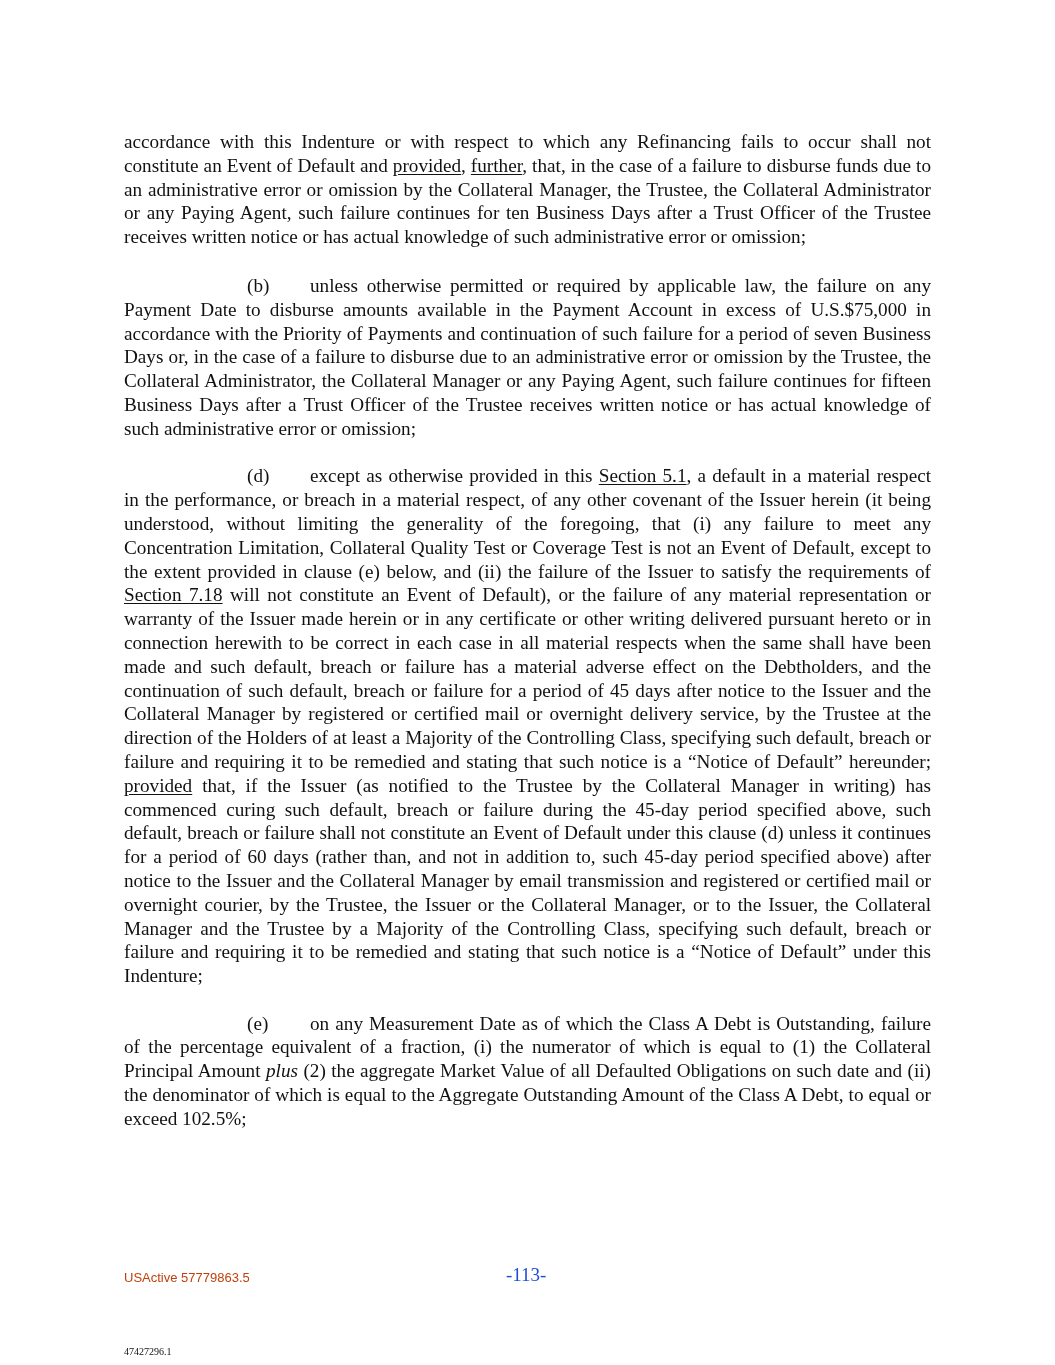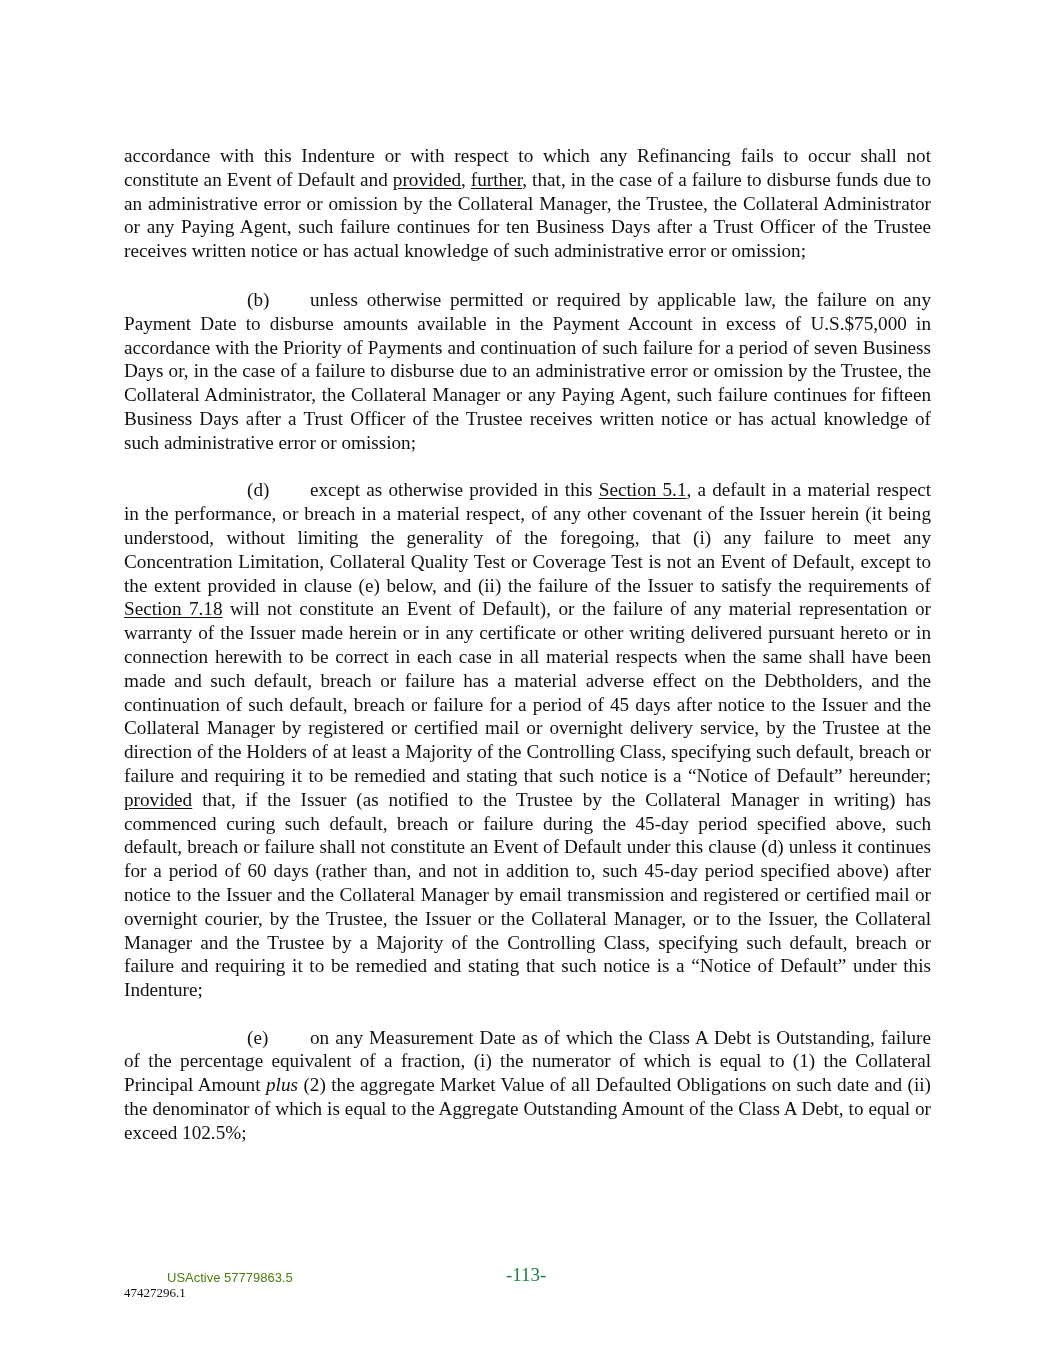--- a/index.html
+++ b/index.html
@@ -1,26 +1,26 @@
 <!DOCTYPE html>
 <html><head>
 <meta charset="utf-8">
 <style>
   html, body { margin: 0; padding: 0; background: #ffffff; }
   body { width: 1055px; height: 1365px; position: relative; overflow: hidden; }
-  .page { position: absolute; left: 124px; top: 144px; width: 807px; color: #111; font-family: "Liberation Serif", serif; font-size: 19.2px; line-height: 23.8px; }
+  .page { position: absolute; left: 124px; top: 130px; width: 807px; color: #111; font-family: "Liberation Serif", serif; font-size: 19.2px; line-height: 23.8px; }
   .para { text-align: justify; margin: 0 0 23.8px 0; }
   .para:first-child { margin-bottom: 25px; }
   .indent { display: inline-block; width: 123px; }
   .clause-label { display: inline-block; width: 63px; }
   u { text-decoration: underline; text-underline-offset: 2px; }
   i { }
-  .footer-left { position: absolute; left: 124px; top: 1270px; font-family: "Liberation Sans", sans-serif; font-size: 13px; color: #4d7c0f; margin-left: 43px; }
-  .footer-left-2 { position: absolute; left: 124px; top: 1285px; font-family: "Liberation Serif", serif; font-size: 13px; color: #111; }
-  .page-num { position: absolute; left: 506px; top: 1264px; font-family: "Liberation Serif", serif; font-size: 19px; color: #15803d; }
+  .footer-left { position: absolute; left: 124px; top: 1270px; font-family: "Liberation Sans", sans-serif; font-size: 13px; color: #c2410c; }
+  .footer-left-2 { position: absolute; left: 124px; top: 1346px; font-family: "Liberation Serif", serif; font-size: 10px; color: #111; }
+  .page-num { position: absolute; left: 506px; top: 1264px; font-family: "Liberation Serif", serif; font-size: 19px; color: #1d4ed8; }
 </style>
 </head>
 <body>
 
 <div class="page">
   <p class="para"><span>accordance with this Indenture or with respect to which any Refinancing fails to occur shall not constitute an Event of Default and </span><u>provided</u><span>, </span><u>further</u><span>, that, in the case of a failure to disburse funds due to an administrative error or omission by the Collateral Manager, the Trustee, the Collateral Administrator or any Paying Agent, such failure continues for ten Business Days after a Trust Officer of the Trustee receives written notice or has actual knowledge of such administrative error or omission;</span></p>
 
   <p class="para"><span class="indent"></span><span class="clause-label">(b)</span><span>unless otherwise permitted or required by applicable law, the failure on any Payment Date to disburse amounts available in the Payment Account in excess of U.S.$75,000 in accordance with the Priority of Payments and continuation of such failure for a period of seven Business Days or, in the case of a failure to disburse due to an administrative error or omission by the Trustee, the Collateral Administrator, the Collateral Manager or any Paying Agent, such failure continues for fifteen Business Days after a Trust Officer of the Trustee receives written notice or has actual knowledge of such administrative error or omission;</span></p>
 
 

